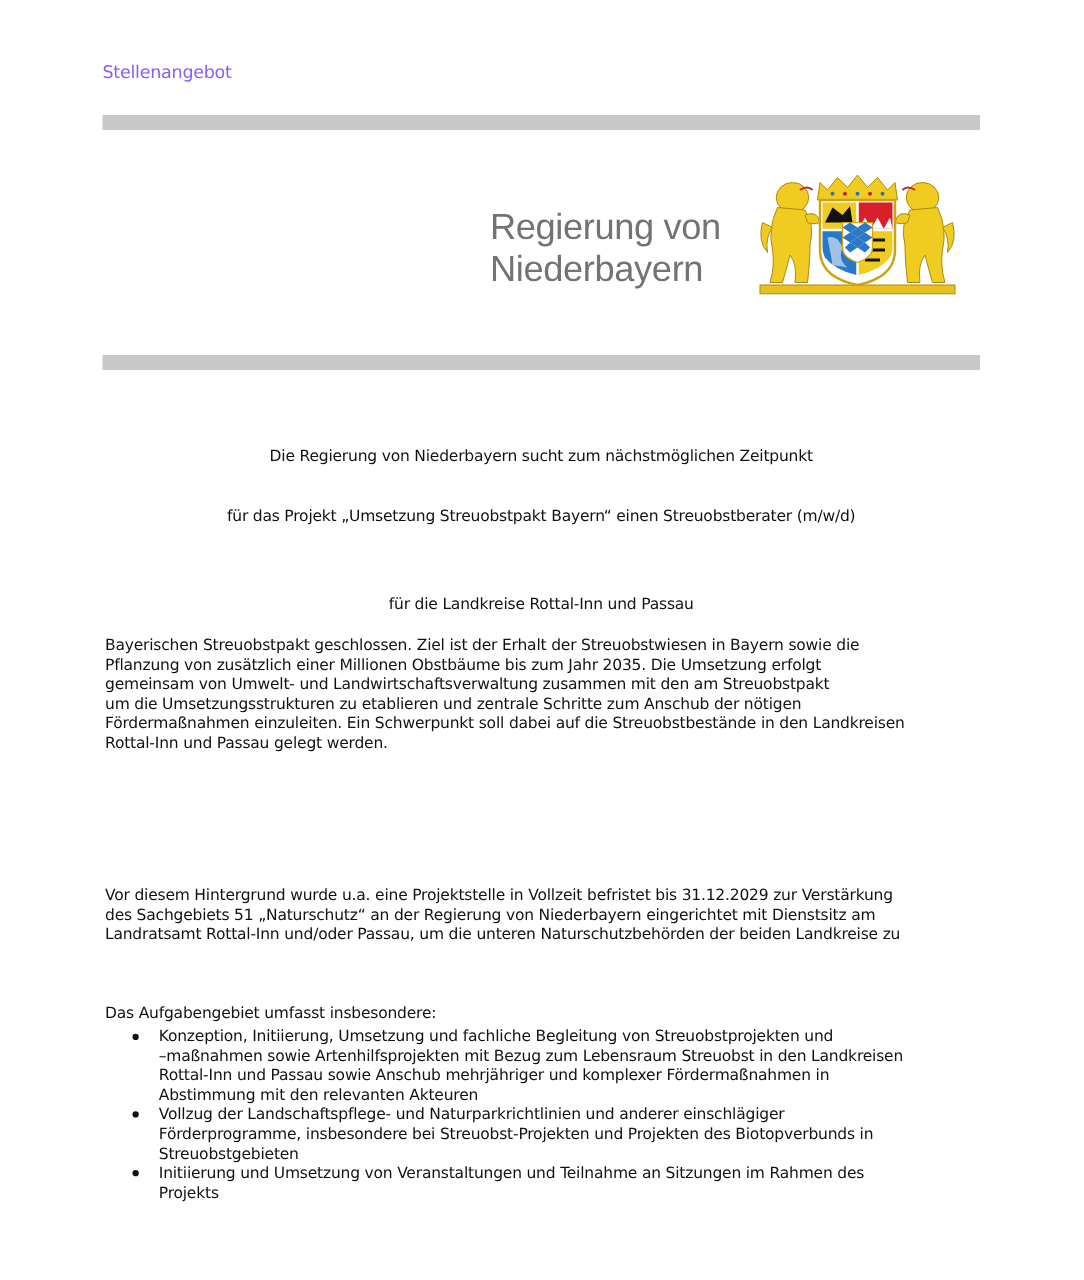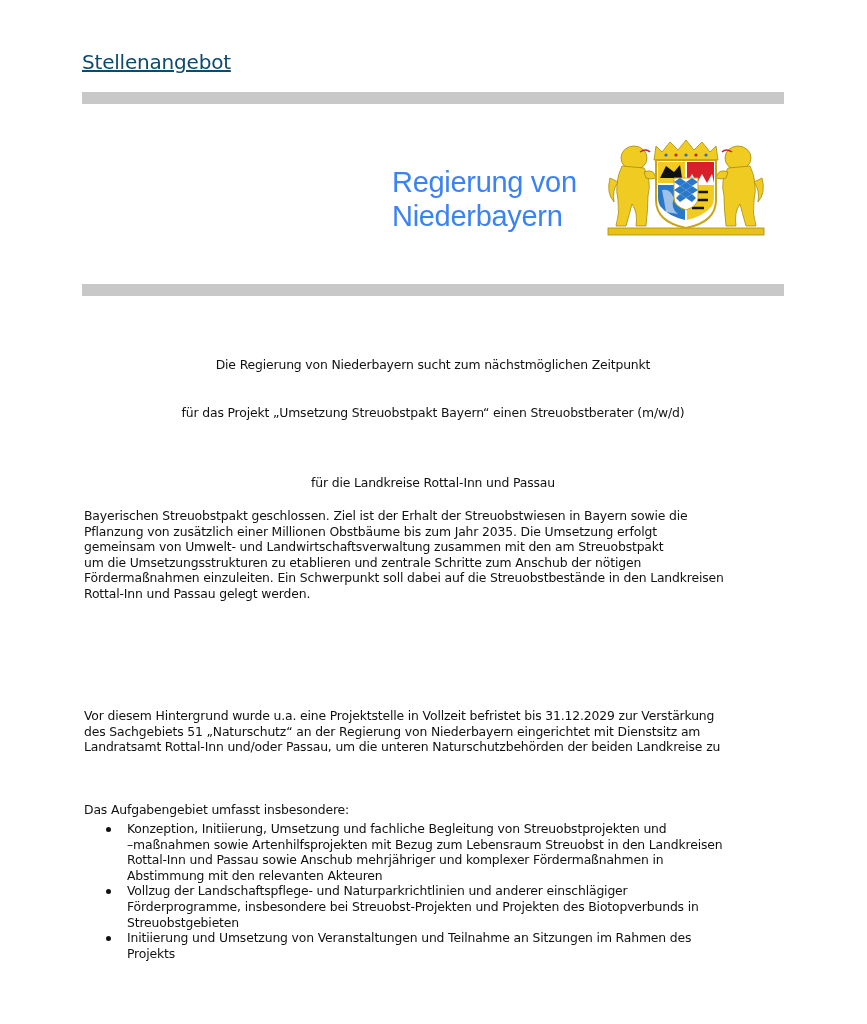--- a/index.html
+++ b/index.html
@@ -12,24 +12,23 @@
       height: 1024px;
       position: relative;
       overflow: hidden;
       font-family: "DejaVu Sans", sans-serif;
       color: #111111;
     }
     .header-title {
       position: absolute;
       left: 82px;
       top: 50px;
-      font-size: 20px;
+      font-size: 14px;
       letter-spacing: -0.2px;
-      color: #0c4a6e;
-      text-decoration: underline;
+      color: #8b5cf6;
     }
     .gray-bar {
       position: absolute;
       left: 82px;
       width: 702px;
       height: 12px;
       background: #c8c8c8;
     }
     .bar-top { top: 92px; }
     .bar-bottom { top: 284px; }
@@ -38,21 +37,21 @@
       position: absolute;
       left: 392px;
       top: 165px;
       width: 210px;
     }
     .logo-line {
       display: block;
       font-family: "Liberation Sans", sans-serif;
       font-size: 29px;
       line-height: 34px;
-      color: #3b82f6;
+      color: #737373;
       letter-spacing: -0.3px;
     }
     .coat-of-arms {
       position: absolute;
       left: 604px;
       top: 138px;
       width: 164px;
       height: 100px;
     }
 

